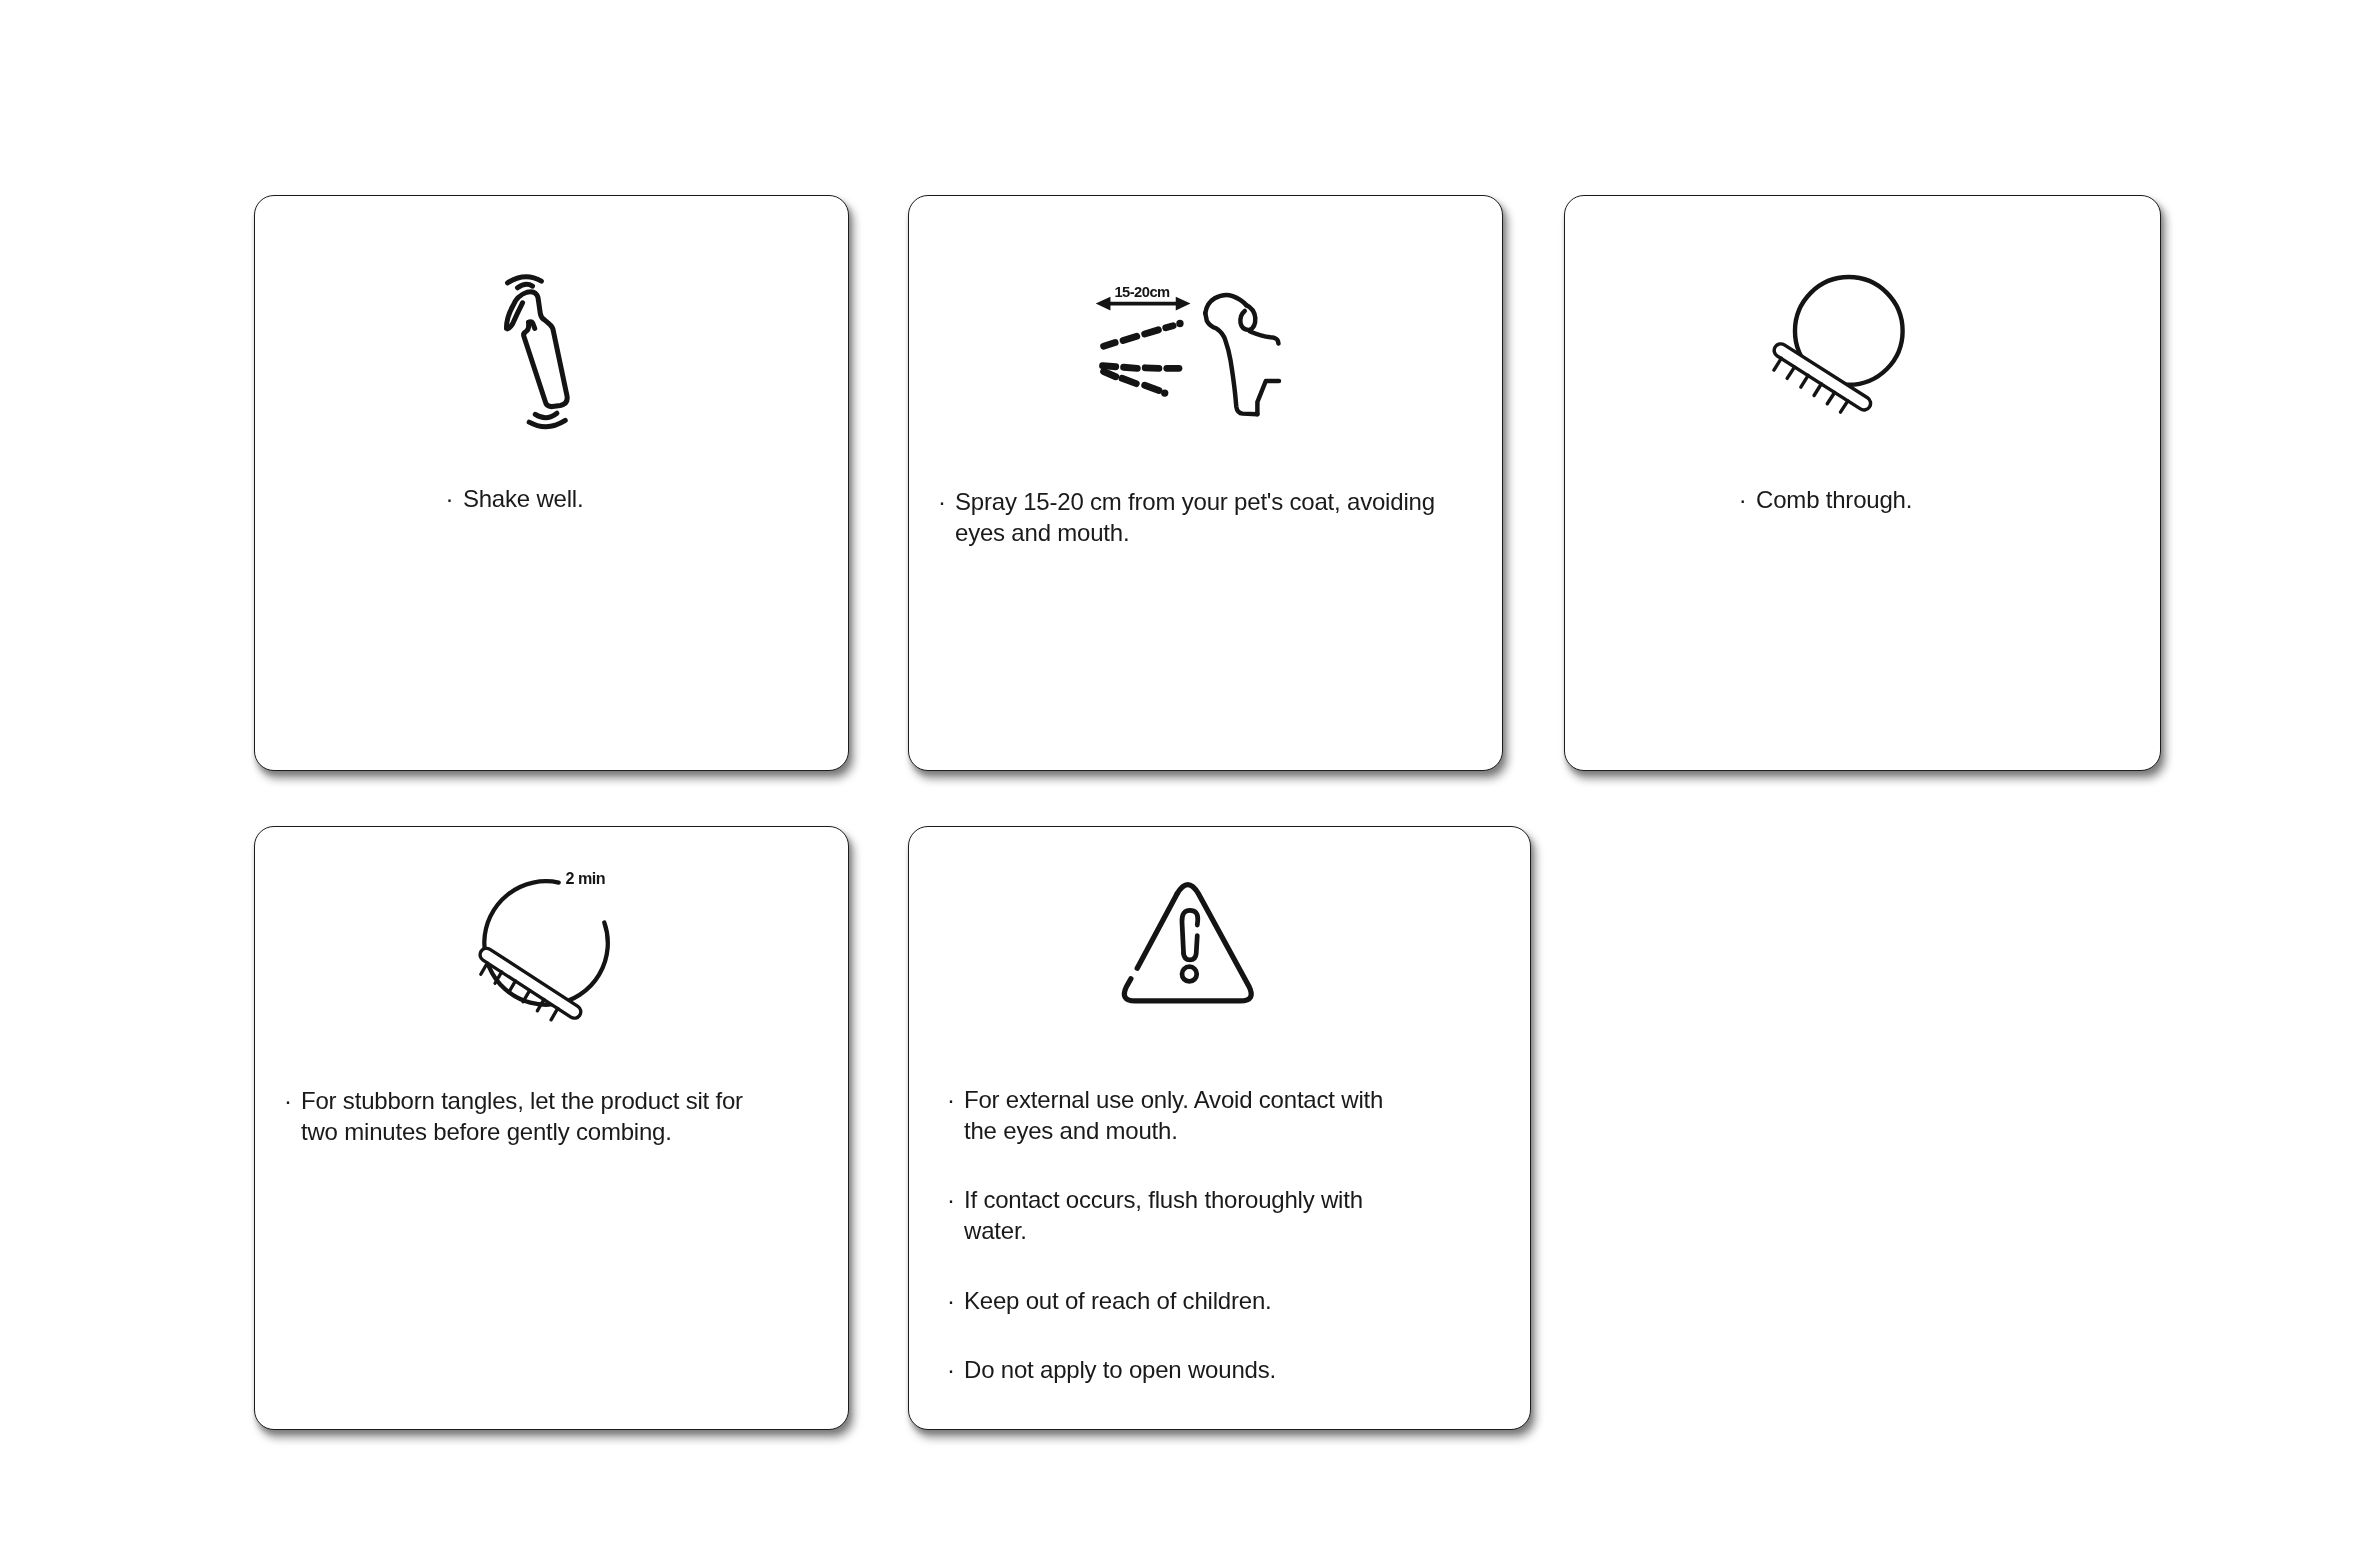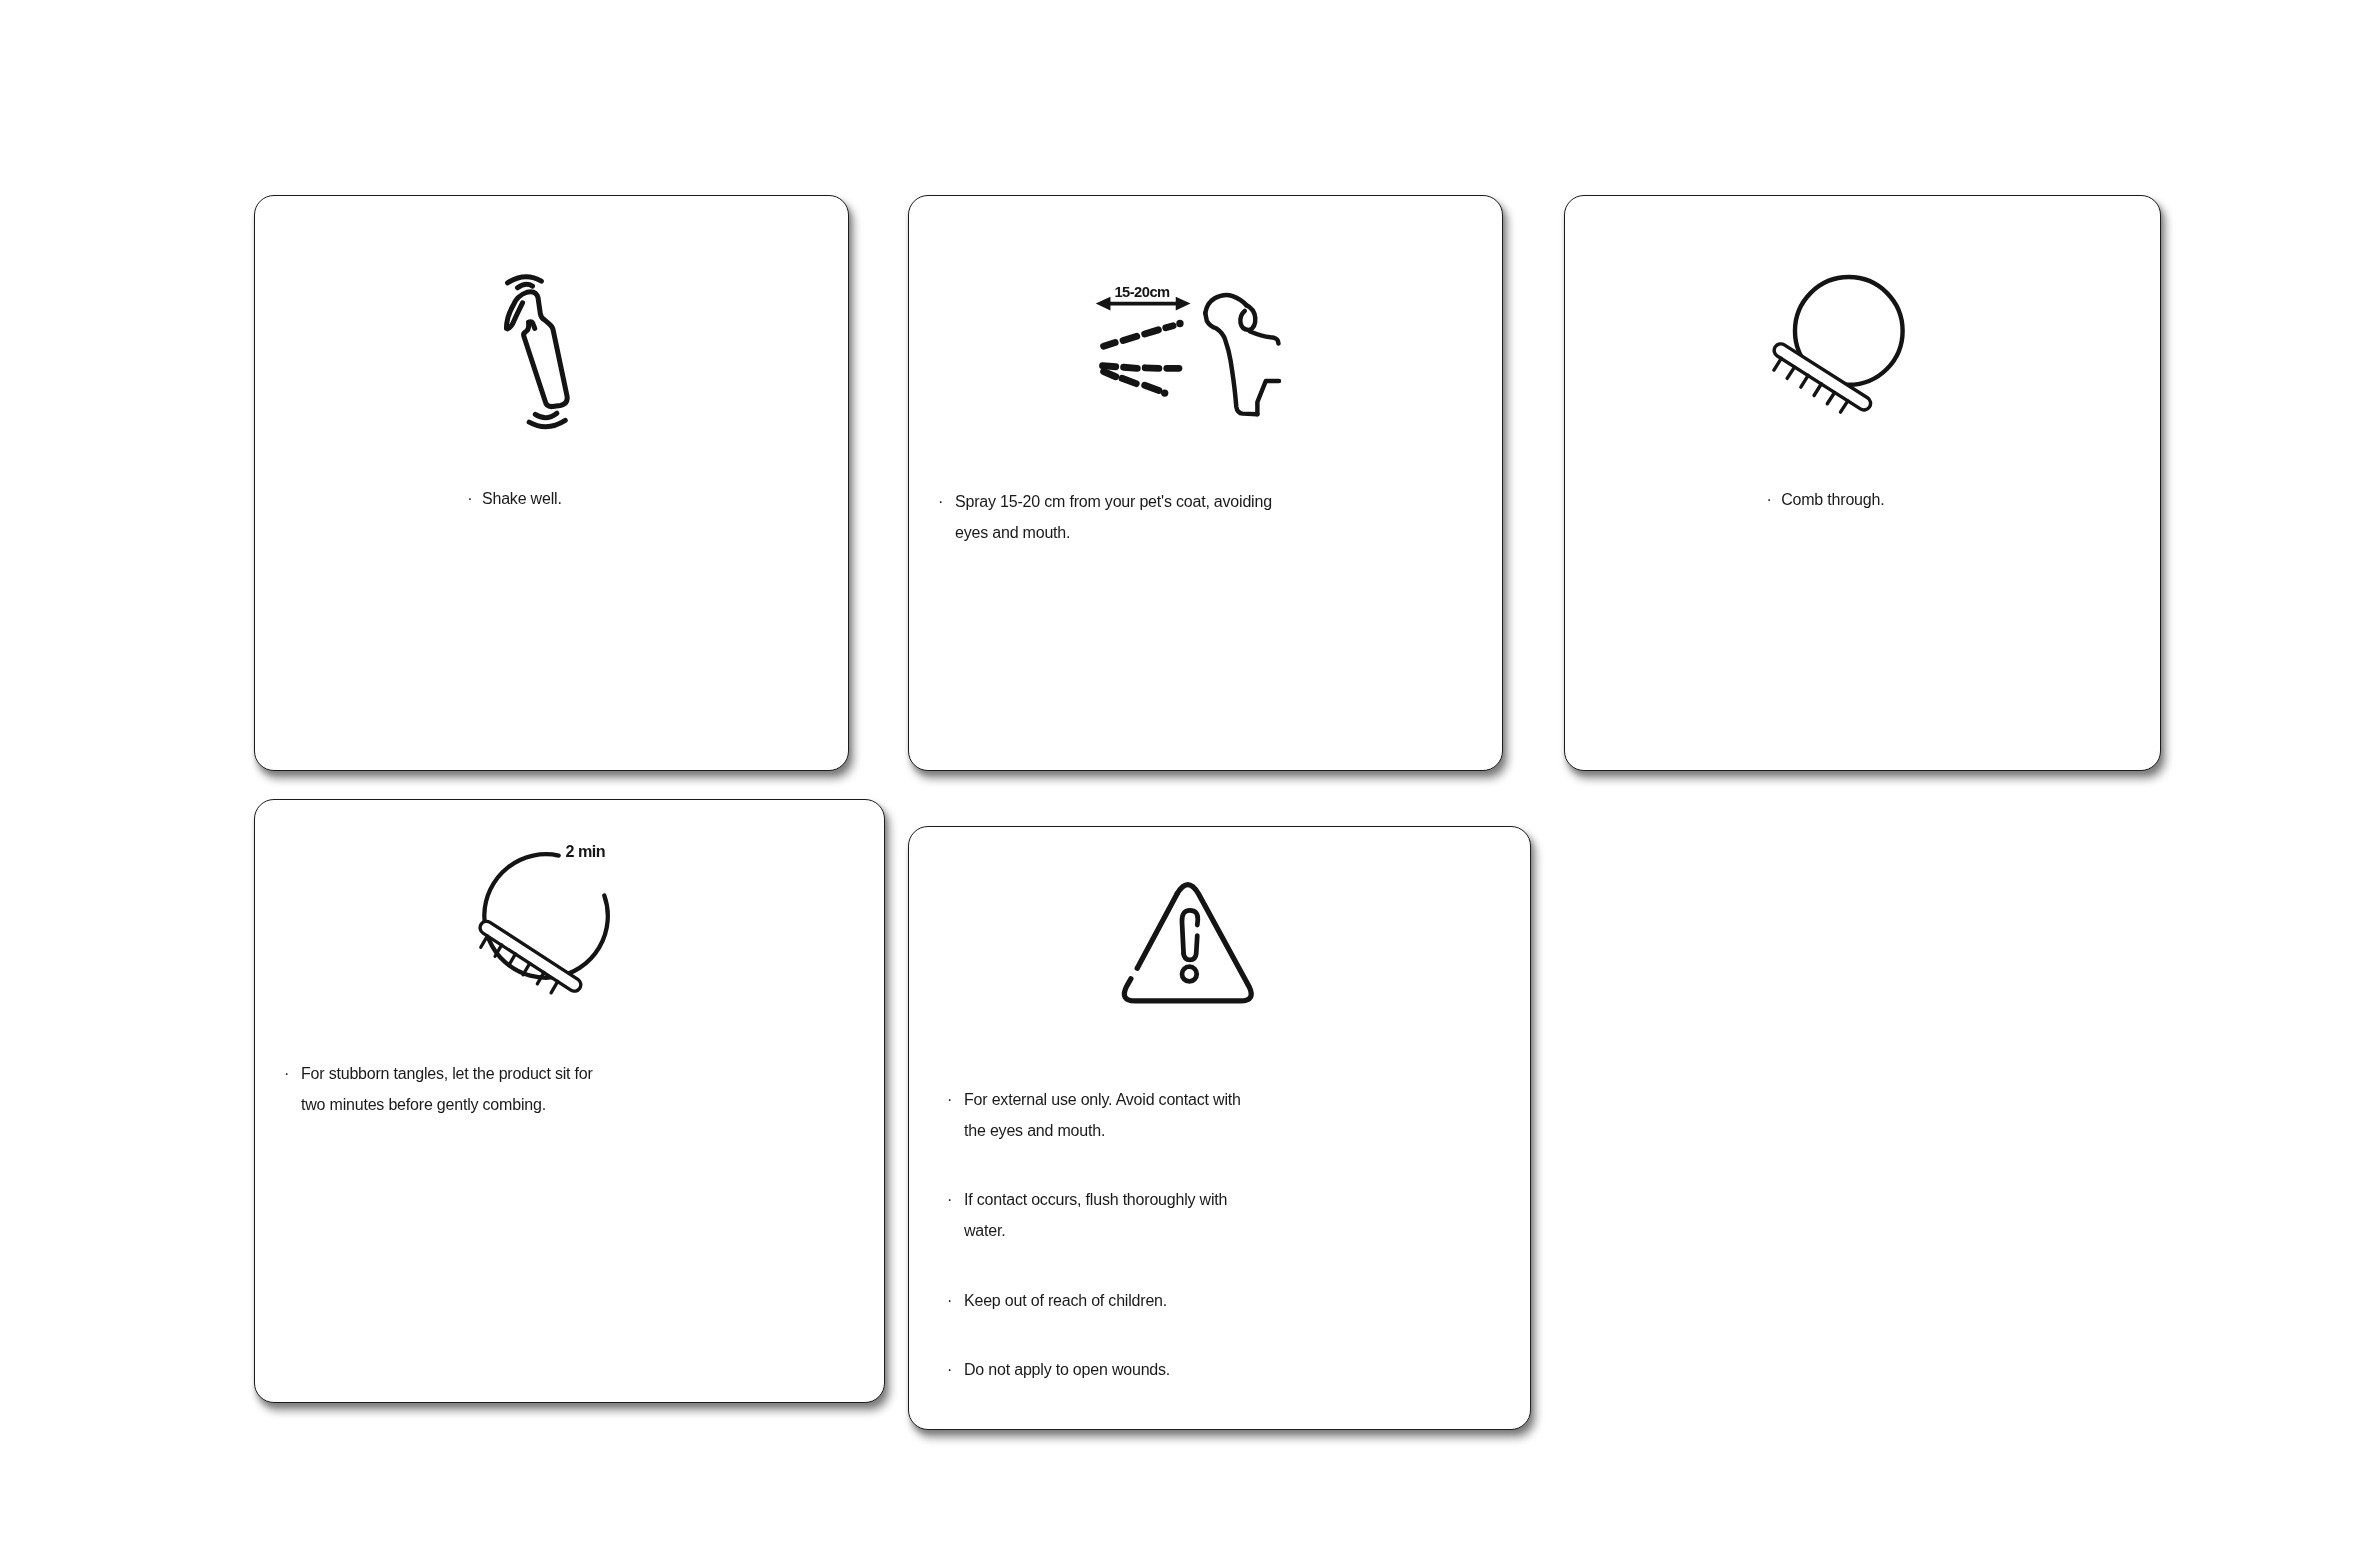--- a/index.html
+++ b/index.html
@@ -8,33 +8,33 @@
     font-family:"Liberation Sans", sans-serif; overflow:hidden;
   }
   .card {
     position:absolute; background:#ffffff;
     border:1.6px solid #1c1c1c; border-radius:20px;
     box-shadow:4.2px 7.4px 8.5px rgba(0,0,0,0.40), 1.6px 3.2px 4.2px rgba(0,0,0,0.18);
   }
   #c1 { left:254px;  top:195px;  width:593px; height:574px; }
   #c2 { left:908px; top:195px;  width:593px; height:574px; }
   #c3 { left:1564px; top:195px;  width:595px; height:574px; }
-  #c4 { left:254px;  top:799px; width:593px; height:602px;padding-left:36px; }
+  #c4 { left:254px;  top:826px; width:593px; height:602px; }
   #c5 { left:908px; top:826px; width:593px; height:602px;padding-left:28px; }
 
   .icon { position:absolute; }
   #c1 .icon { left:227px; top:74px; width:111px; height:201px; }
   #c2 .icon { left:181px; top:77px; width:201px; height:158px; }
   #c3 .icon { left:206px; top:77px; width:137px; height:152px; }
   #c4 .icon { left:222px; top:27.5px;  width:133px; height:171px; }
   #c5 .icon { left:204px; top:42px;  width:158px; height:148px; }
 
   .bullets {
     position:absolute; margin:0; padding:0; list-style:none;
-    font-size:16px; line-height:31px; letter-spacing:-0.2px;
+    font-size:24px; line-height:31px; letter-spacing:-0.2px;
     color:#1a1a1a; white-space:pre-line;
   }
   .bullets li { position:relative; margin:0 0 7.4px 0; }
   .bullets li::before { content:"·"; position:absolute; left:-17px; top:0; }
   .bullets.center { left:0; right:74px; text-align:center; }
   .bullets.center li::before { content:"·"; position:static; margin-right:9.5px; }
   #c1 .bullets { top:256px; }
   #c2 .bullets { left:46px;  top:259px; width:528px; }
   #c3 .bullets { top:257px; }
   #c4 .bullets { left:46px;  top:227px; width:528px; }

